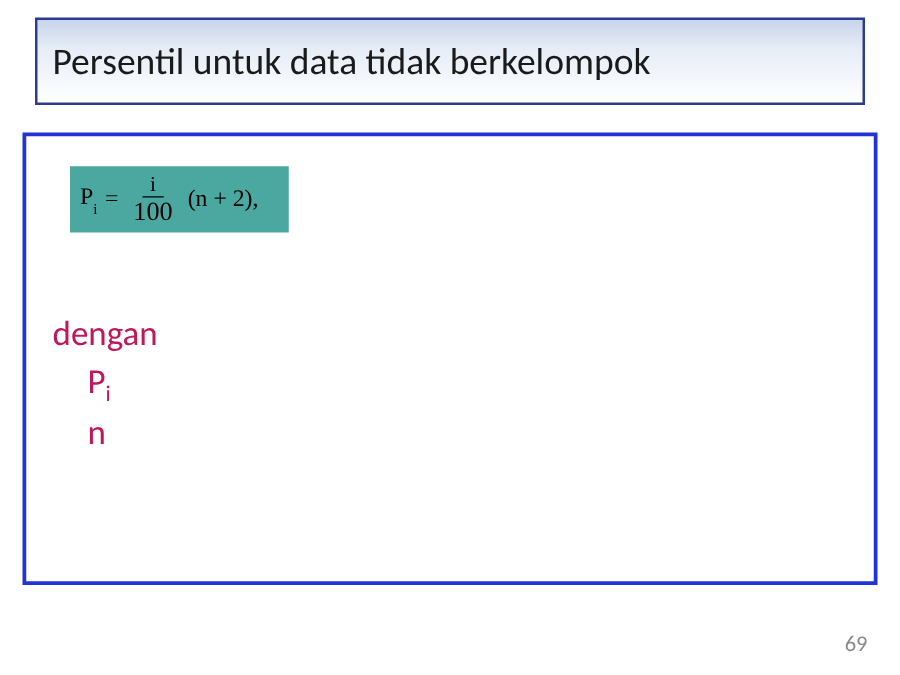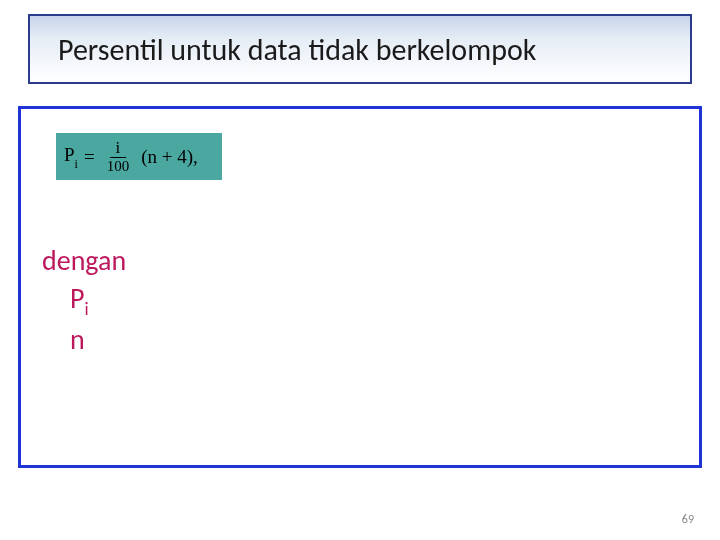--- a/index.html
+++ b/index.html
@@ -13,21 +13,21 @@
   .title-box {
     position: absolute;
     left: 28px;
     top: 14px;
     width: 664px;
     height: 70px;
     border: 2px solid #2b3b8f;
     background: linear-gradient(to bottom, #c7d4ea 0%, #e6edf6 35%, #ffffff 100%);
     display: flex;
     align-items: center;
-    padding-left: 28px;
+    padding-left: 12px;
   }
   .title-text {
     font-size: 30px;
     color: #1a1a1a;
     font-weight: 400;
   }
   .content-box {
     position: absolute;
     left: 18px;
     top: 106px;
@@ -56,36 +56,36 @@
   .formula .sub { font-size: 12px; vertical-align: sub; position: relative; top: 3px; }
   .frac {
     display: inline-flex;
     flex-direction: column;
     align-items: center;
     vertical-align: middle;
     line-height: 1;
     margin: 0 2px;
   }
   .frac .num { border-bottom: 1px solid #000; padding: 0 6px 1px 6px; font-size: 17px; }
-  .frac .den { padding: 1px 4px 0 4px; font-size: 15px; }
+  .frac .den { padding: 1px 4px 0 4px; font-size: 21px; }
   .defs {
     margin-top: 62px;
     font-size: 28px;
     color: #be185d;
     line-height: 1.35;
   }
   .defs .row { display: flex; }
   .defs .indent { padding-left: 28px; }
   .defs .sym { display: inline-block; min-width: 40px; }
   .defs sub { font-size: 18px; vertical-align: sub; }
   .page-num {
     position: absolute;
     right: 26px;
     bottom: 14px;
-    font-size: 12px;
+    font-size: 18px;
     color: #8a8a8a;
   }
 </style>
 </head>
 <body>
 
 <div class="slide">
 
   <div class="title-box">
     <div class="title-text">Persentil untuk data tidak berkelompok</div>
@@ -96,21 +96,21 @@
     <div class="formula-box">
       <div class="formula">
         <span>
           <span>P</span><span class="sub">i</span>
         </span>
         <span>=</span>
         <span class="frac">
           <span class="num">i</span>
           <span class="den">100</span>
         </span>
-        <span>(n + 4),</span>
+        <span>(n + 2),</span>
         <span style="width:8px"></span>
       </div>
     </div>
 
     <div class="defs">
       <div class="row">dengan</div>
       <div class="row indent">
         <span class="sym">
           <span>P</span><sub>i</sub>
         </span>

